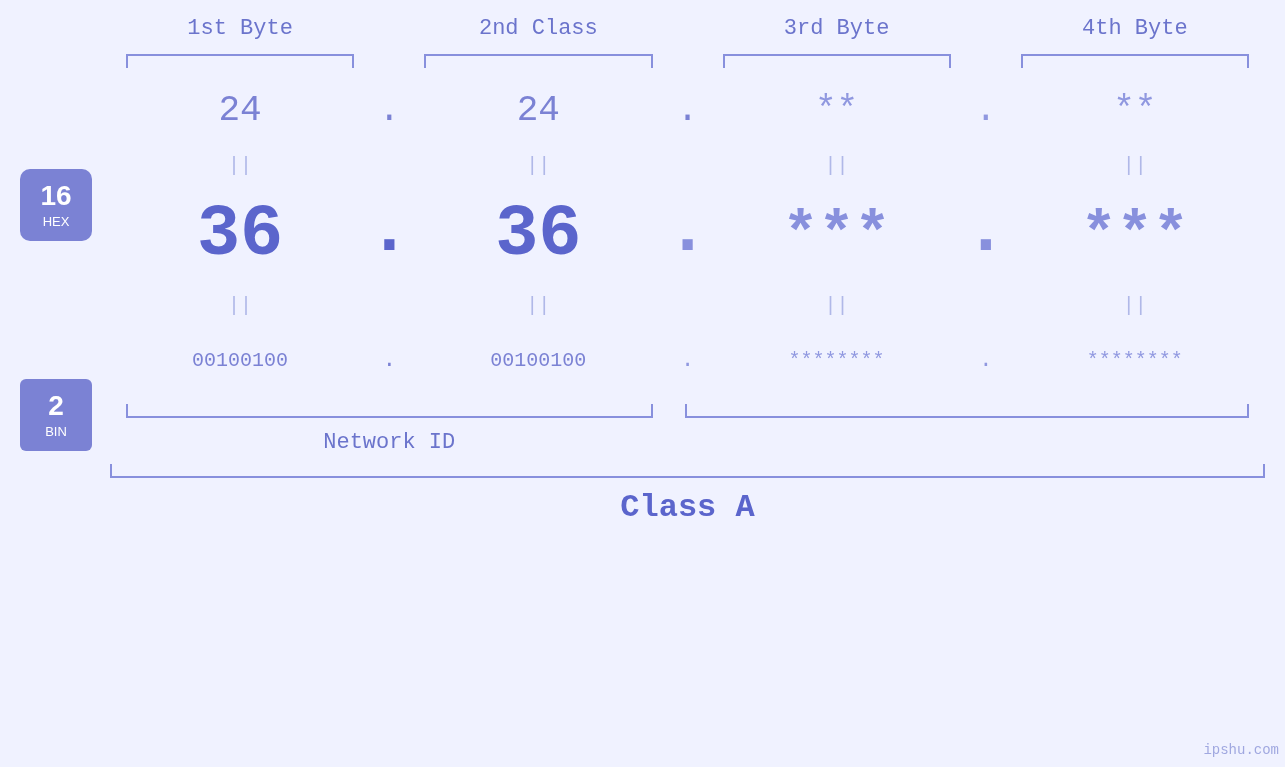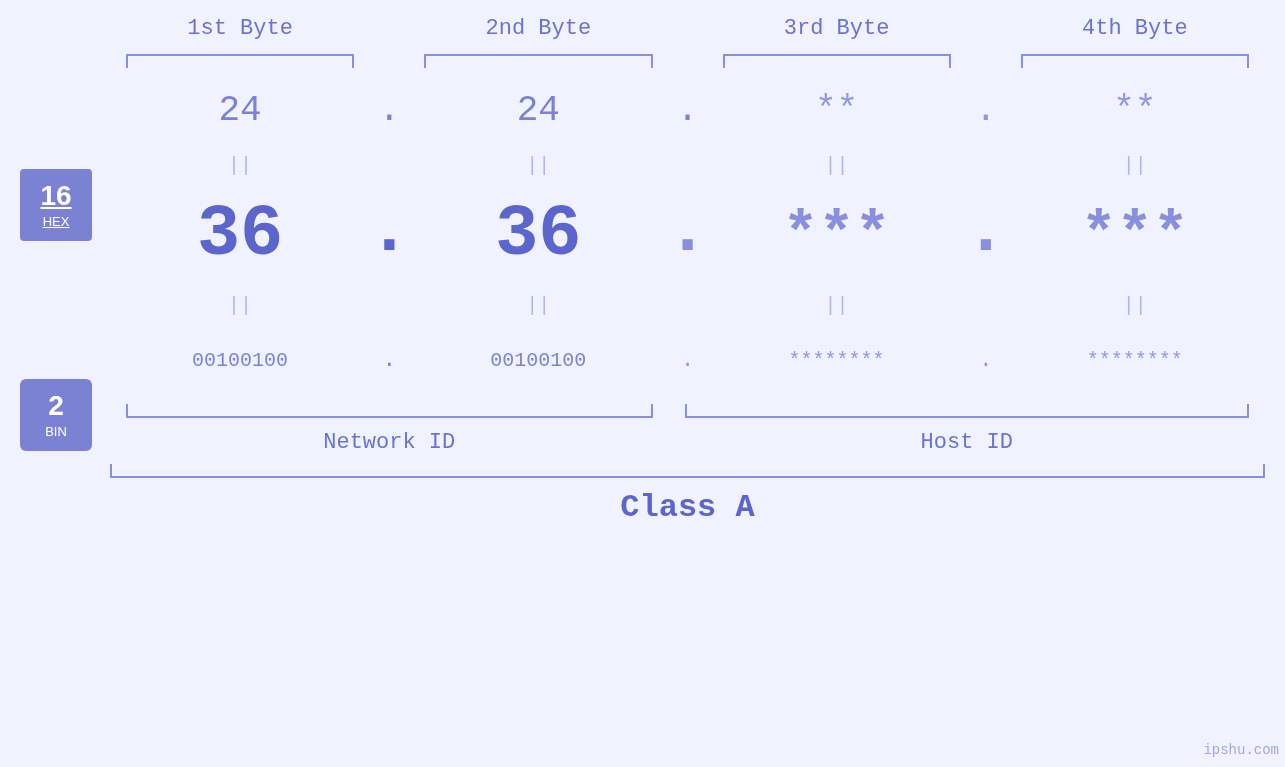--- a/index.html
+++ b/index.html
@@ -54,36 +54,36 @@
       margin: 0 auto;
       position: relative;
     }
   </style>
 </head>
 <body>
 
 <div class="layout" style="position:relative; width:1285px; height:767px; background:#f0f2ff; overflow:hidden;">
 
   <div class="badges-column" style="position:absolute; left:20px; top:80px; display:flex; flex-direction:column; gap:0; justify-content:space-around; height:460px;">
-    <div class="badge" style="width:72px;height:72px;background:#7b82d4;border-radius:4px;display:flex;flex-direction:column;align-items:center;justify-content:center;color:white;text-decoration:underline;">
+    <div class="badge" style="width:72px;height:72px;background:#7b82d4;border-radius:10px;display:flex;flex-direction:column;align-items:center;justify-content:center;color:white;">
       <span class="badge-number" style="font-size:28px;font-weight:bold;font-family:Arial,sans-serif;line-height:1.1;">16</span>
       <span class="badge-label" style="font-size:13px;font-family:Arial,sans-serif;">HEX</span>
     </div>
     <div class="badge" style="width:72px;height:72px;background:#7b82d4;border-radius:6px;display:flex;flex-direction:column;align-items:center;justify-content:center;color:white;">
       <span class="badge-number" style="font-size:28px;font-weight:bold;font-family:Arial,sans-serif;line-height:1.1;">2</span>
       <span class="badge-label" style="font-size:13px;font-family:Arial,sans-serif;">BIN</span>
     </div>
   </div>
 
   <div style="position:absolute; left:110px; right:20px; top:0; bottom:0; display:flex; flex-direction:column;">
 
     <div style="display:flex; margin-top:16px; height:36px;">
       <div style="flex:1; text-align:center; color:#6b74cc; font-size:22px; font-family:'Courier New',Courier,monospace;">1st Byte</div>
       <div style="width:38px;"></div>
-      <div style="flex:1; text-align:center; color:#6b74cc; font-size:22px; font-family:'Courier New',Courier,monospace;">2nd Byte</div>
+      <div style="flex:1; text-align:center; color:#6b74cc; font-size:22px; font-family:'Courier New',Courier,monospace;">2nd Class</div>
       <div style="width:38px;"></div>
       <div style="flex:1; text-align:center; color:#6b74cc; font-size:22px; font-family:'Courier New',Courier,monospace;">3rd Byte</div>
       <div style="width:38px;"></div>
       <div style="flex:1; text-align:center; color:#6b74cc; font-size:22px; font-family:'Courier New',Courier,monospace;">4th Byte</div>
     </div>
 
     <div style="display:flex; height:16px; margin-top:2px;">
       <div style="flex:1; border-top:2px solid #8890dd; border-left:2px solid #8890dd; border-right:2px solid #8890dd; height:14px; margin:0 16px;"></div>
       <div style="width:38px;"></div>
       <div style="flex:1; border-top:2px solid #8890dd; border-left:2px solid #8890dd; border-right:2px solid #8890dd; height:14px; margin:0 16px;"></div>
@@ -188,23 +188,20 @@
     <div style="display:flex; height:16px; margin-top:4px;">
 
       <div id="network-bracket" style="border-bottom: 2px solid rgb(136, 144, 221); border-left: 2px solid rgb(136, 144, 221); border-right: 2px solid rgb(136, 144, 221); height: 14px; margin: 0px 16px; width: 526.5px; flex-shrink: 0;"></div>
 
       <div id="host-bracket" style="border-bottom:2px solid #8890dd; border-left:2px solid #8890dd; border-right:2px solid #8890dd; height:14px; margin:0 16px; flex:1;"></div>
     </div>
 
     <div style="display:flex; height:36px; margin-top:4px; align-items:center;">
       <div id="network-label-cell" style="text-align: center; width: 558.5px; flex-shrink: 0;">
         <span style="color:#6b74cc; font-size:22px; font-family:'Courier New',Courier,monospace;text-align:center;">Network ID</span>
-      </div>
-      <div id="host-label-cell" style="flex:1; text-align:center;">
-        <span style="color:#6b74cc; font-size:22px; font-family:'Courier New',Courier,monospace;">Host ID</span>
       </div>
     </div>
 
     <div style="border-bottom:2px solid #8890dd; border-left:2px solid #8890dd; border-right:2px solid #8890dd; height:14px; margin: 4px 0;"></div>
 
     <div style="display:flex; justify-content:center; align-items:center; height:50px;">
       <span style="color:#5b65cc; font-size:32px; font-family:'Courier New',Courier,monospace; font-weight:bold;">Class A</span>
     </div>
 
   </div>

